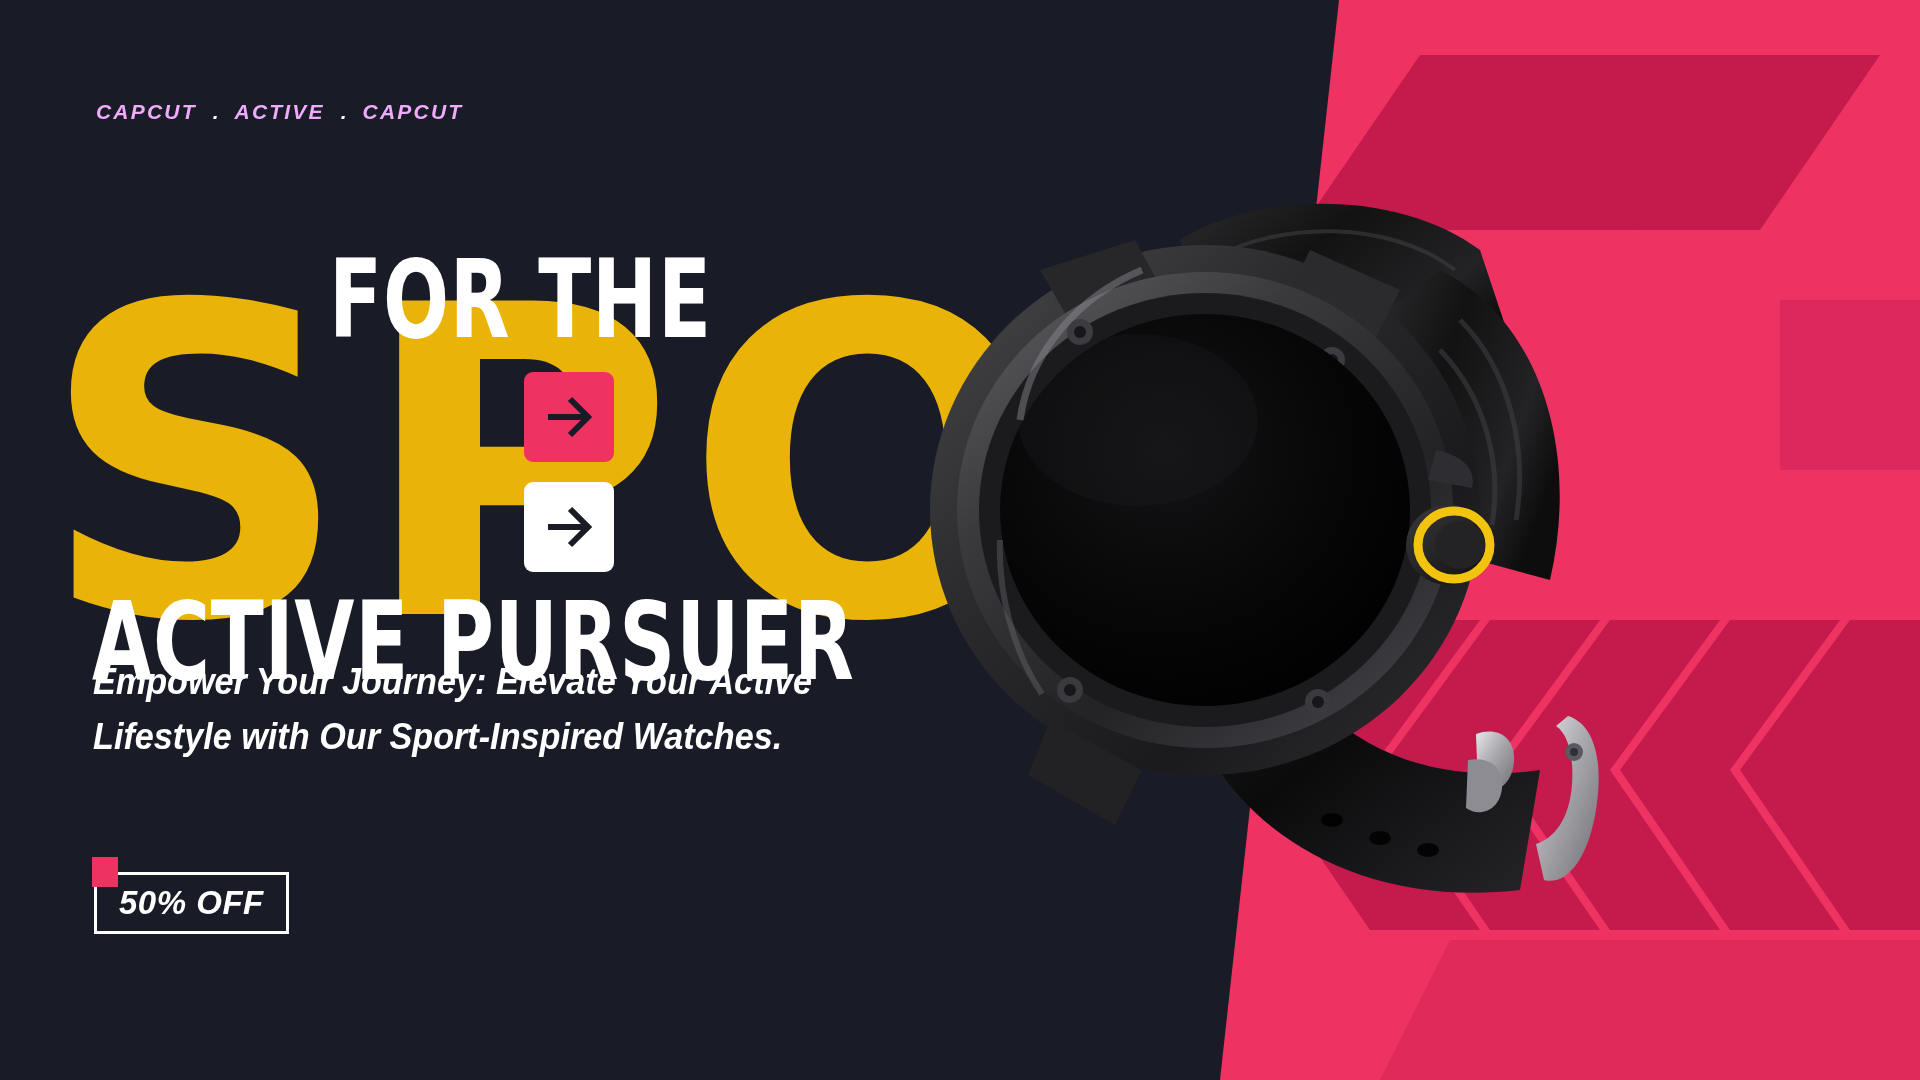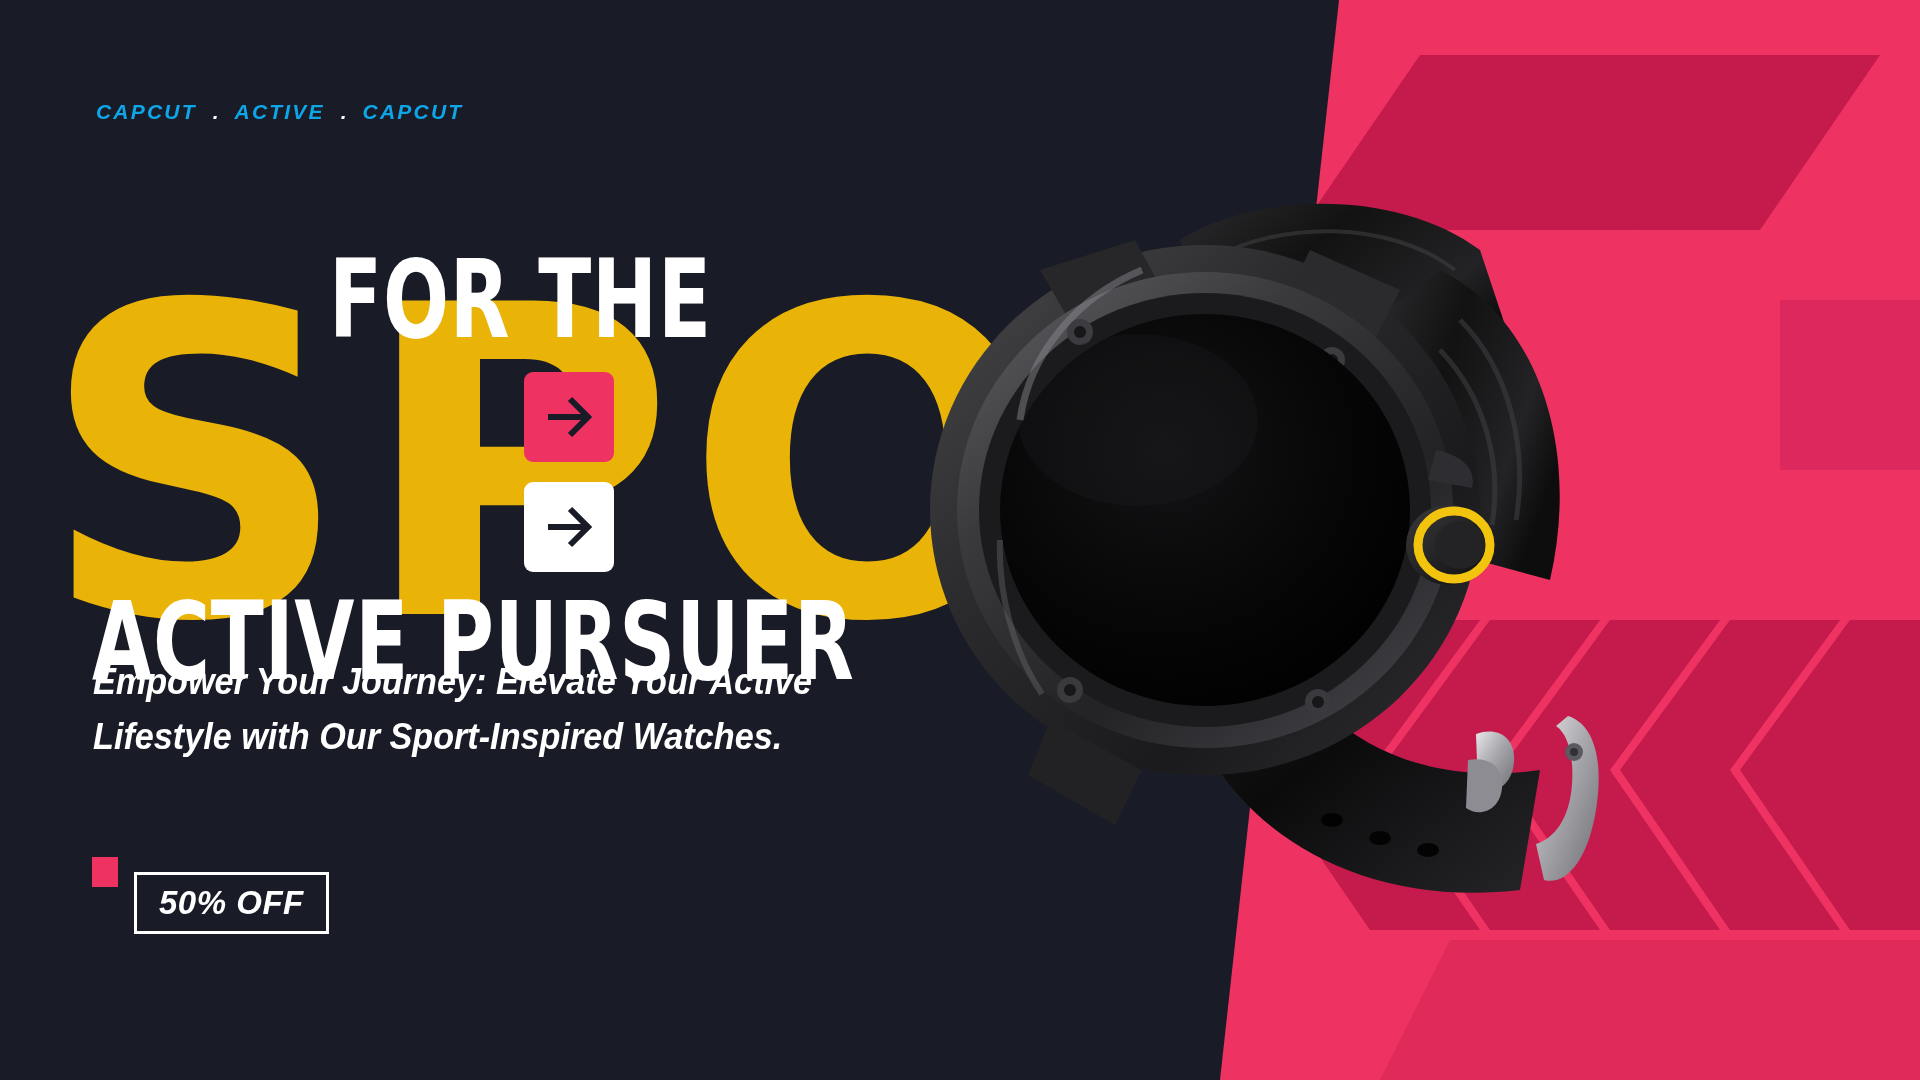--- a/index.html
+++ b/index.html
@@ -50,21 +50,21 @@
   
   .nav {
     position:absolute;
     left:96px; top:100px;
     z-index:10;
     display:flex;
     align-items:center;
     gap:16px;
   }
   .nav-item {
-    color:#0ea5e9;
+    color:#f0abfc;
     font-size:21px;
     font-weight:bold;
     font-style:italic;
     letter-spacing:2.2px;
     font-family:"Liberation Sans", sans-serif;
   }
   .nav-dot {
     color:#ffffff;
     font-size:21px;
     font-weight:bold;
@@ -147,21 +147,20 @@
     gap:18px;
   }
   .badge-wrap { position:relative; }
   .badge {
     border:3px solid #ffffff;
     height:62px;
     display:flex;
     align-items:center;
     justify-content:center;
     padding:0 22px;
-    margin-left:40px;
   }
   .badge-text {
     color:#ffffff;
     font-size:33px;
     font-weight:bold;
     font-style:italic;
     letter-spacing:0.5px;
     font-family:"Liberation Sans Narrow","Liberation Sans", sans-serif;
     white-space:nowrap;
   }

